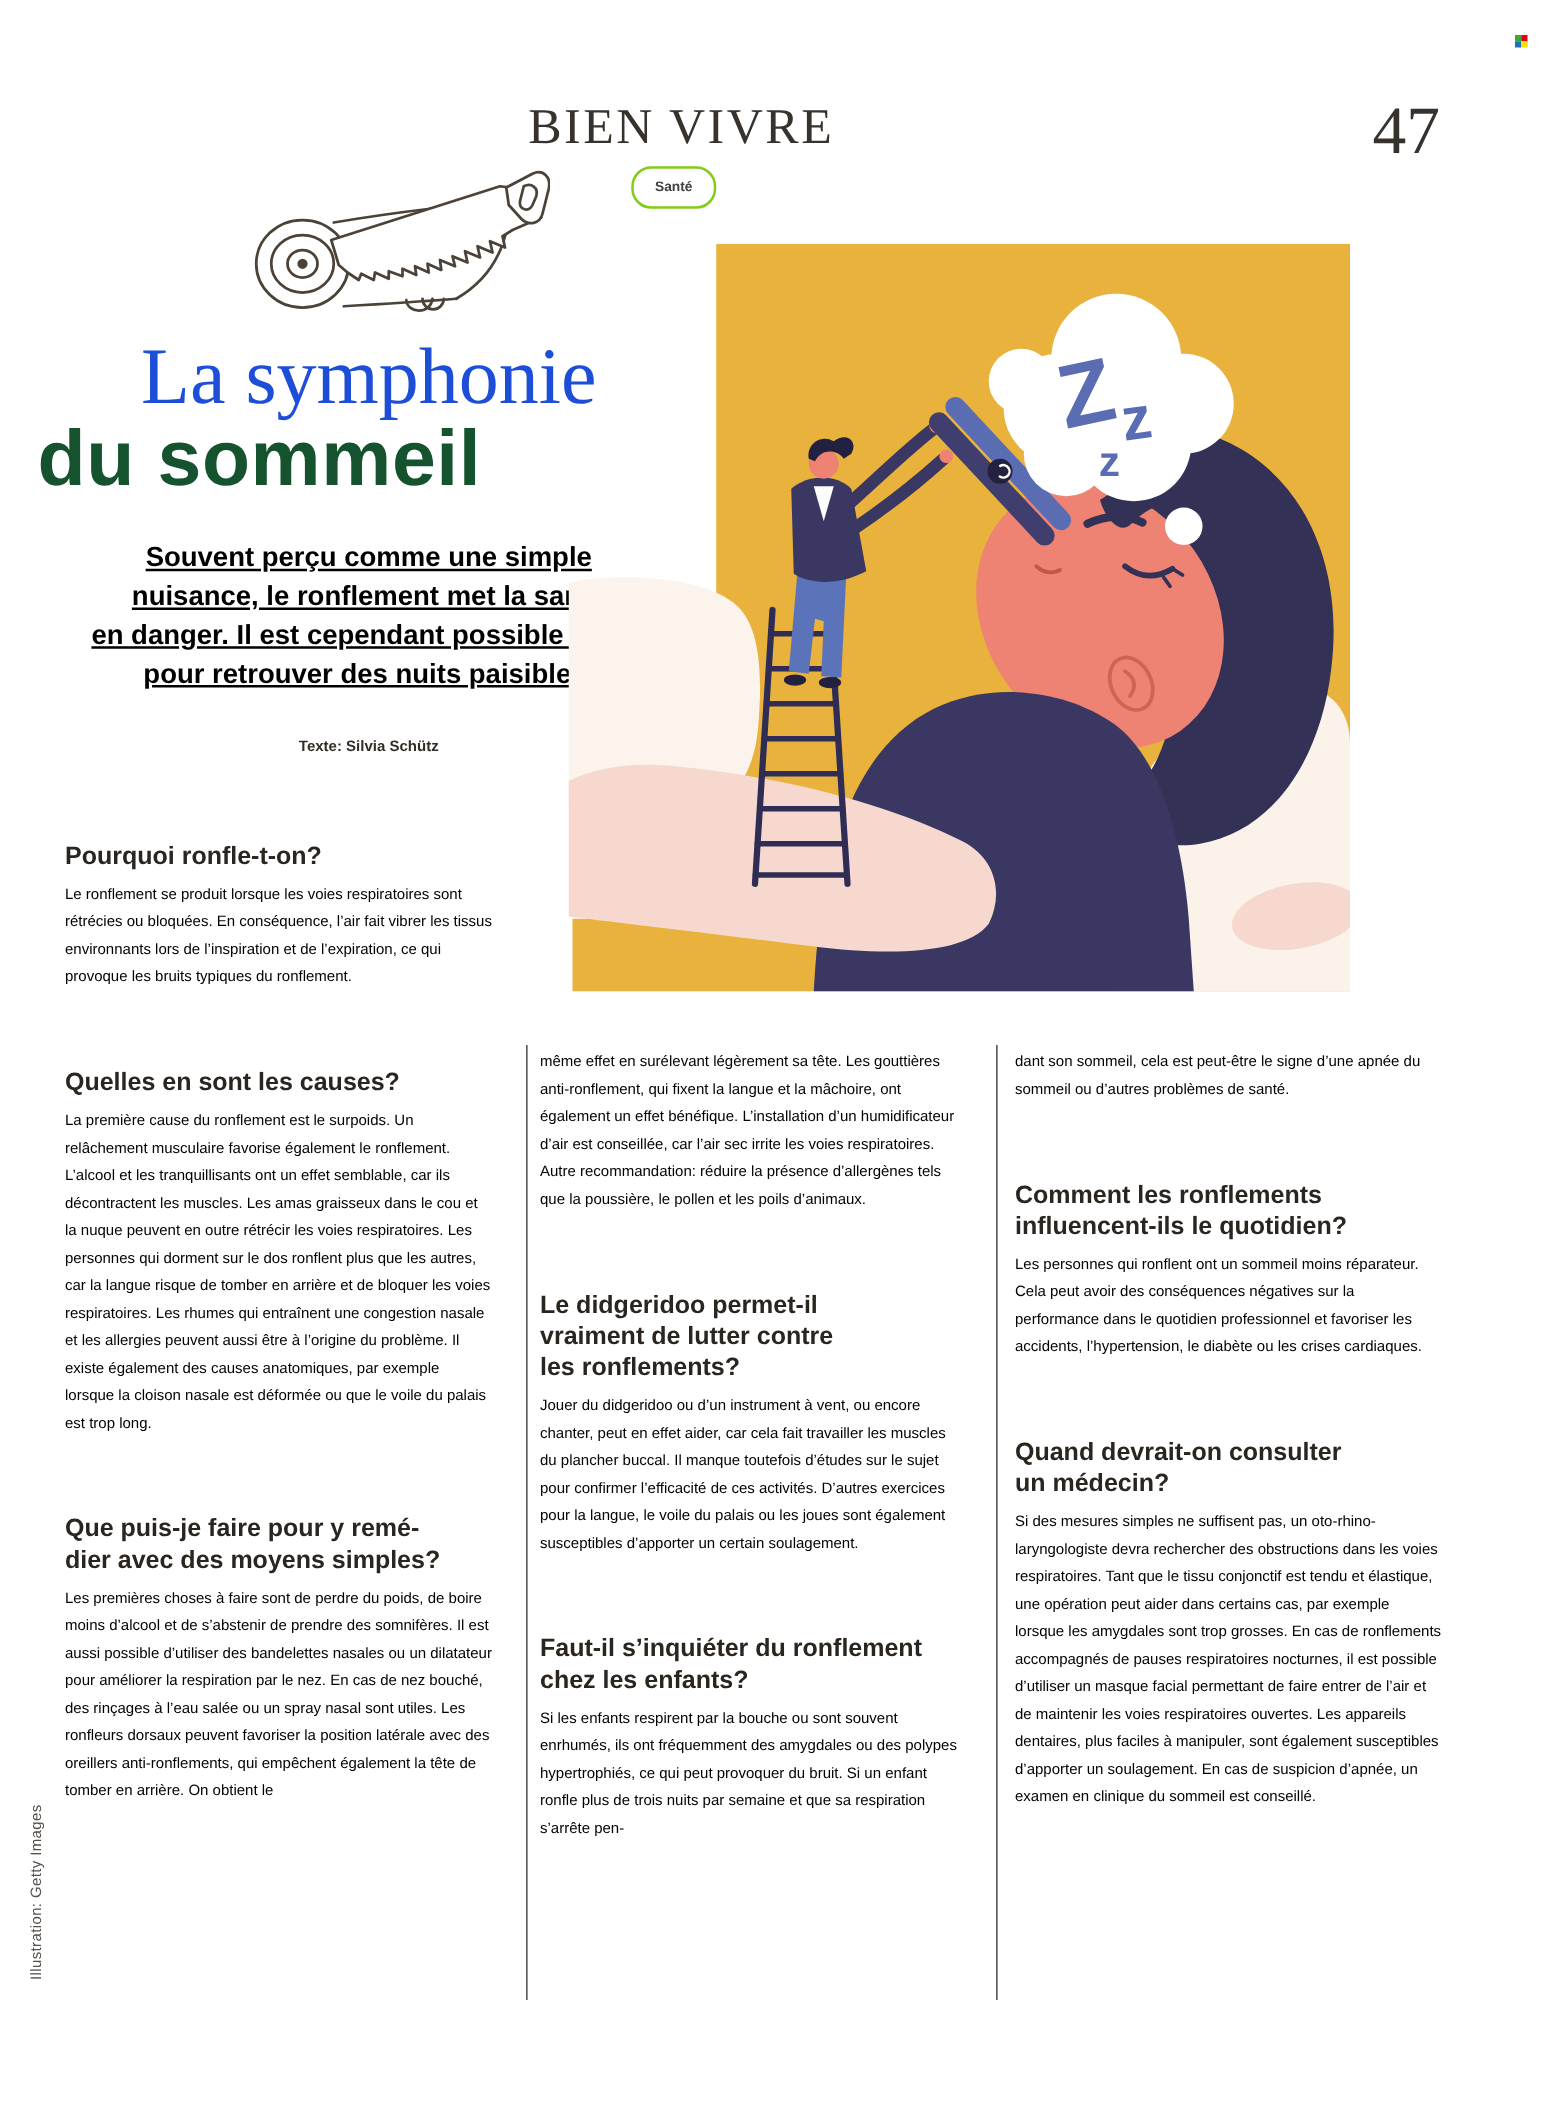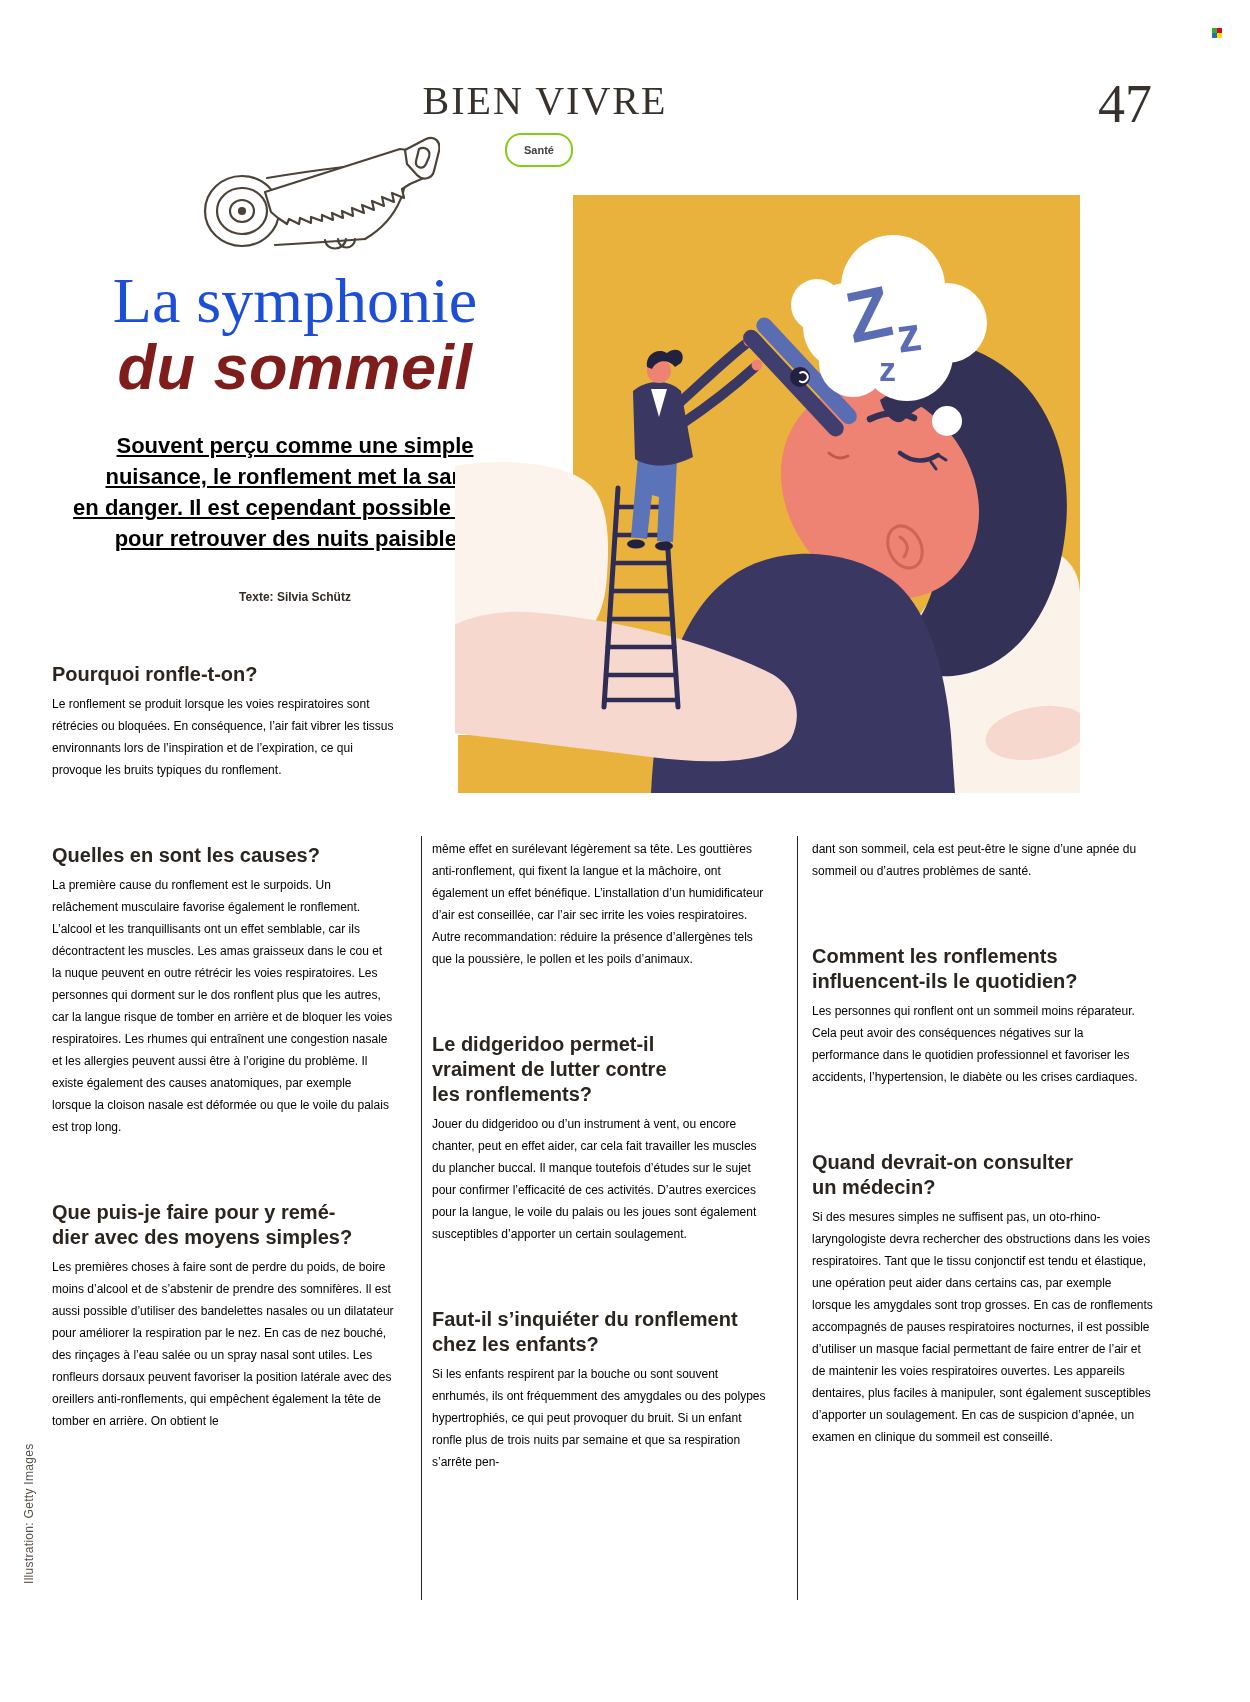--- a/index.html
+++ b/index.html
@@ -16,35 +16,35 @@
   .badge{left:505px;top:133px;height:24px;padding:3px 17px;border:2px solid #84cc16;
     border-radius:16px;font-weight:bold;font-size:11px;line-height:24px;color:#404040;}
   .regmark{left:1212px;top:28px;width:10px;height:10px;display:grid;
     grid-template-columns:5px 5px;grid-template-rows:5px 5px;}
   .regmark span{display:block;}
   .q1{background:#3aaa35;} .q2{background:#e2001a;} .q3{background:#1d71b8;} .q4{background:#ffde00;}
 
   
   .title-serif{left:30px;top:268px;width:530px;margin:0;text-align:center;
     font-family:"Liberation Serif",serif;font-weight:normal;font-size:64px;line-height:66px;color:#1d4ed8;}
-  .title-sans{left:30px;top:334px;width:530px;margin:0;text-align:center;
-    font-weight:bold;font-size:63px;line-height:66px;letter-spacing:0.5px;color:#7f1d1d;font-style:italic;}
+  .title-sans{left:30px;top:334px;width:530px;margin:0;text-align:left;
+    font-weight:bold;font-size:63px;line-height:66px;letter-spacing:0.5px;color:#14532d;}
   .lead{left:25px;top:430px;width:540px;margin:0;text-align:center;white-space:pre-line;
     font-weight:bold;font-size:22px;line-height:31px;color:#000000;text-decoration:underline;}
   .byline{left:30px;top:590px;width:530px;text-align:center;font-weight:bold;
     font-size:12px;color:#332d27;}
 
   
   .col{position:absolute;top:838px;}
   #col1{left:52px;top:658px;width:342px;}
   #col2{left:432px;width:340px;}
   #col3{left:812px;width:342px;}
   .col h3{font-family:"Liberation Sans",sans-serif;font-weight:bold;font-size:20px;
     line-height:25px;margin:62px 0 6px 0;white-space:pre-line;color:#2b2520;}
-  .col h3:first-child{margin-top:4px;}
+  .col h3:first-child{margin-top:15px;}
   .col p{font-family:Liberation Sans, sans-serif;font-size:12px;line-height:22px;
     margin:0;color:#000000;}
   .vrule{width:1px;background:#2b2723;top:836px;height:764px;}
   #rule1{left:421px;} #rule2{left:797px;}
 
   .credit{left:22px;top:1424px;height:160px;writing-mode:vertical-rl;
     transform:rotate(180deg);font-size:12px;letter-spacing:0.3px;color:#57514b;}
 
   svg text{font-family:"Liberation Sans","DejaVu Sans",sans-serif;font-weight:bold;}
 </style>

